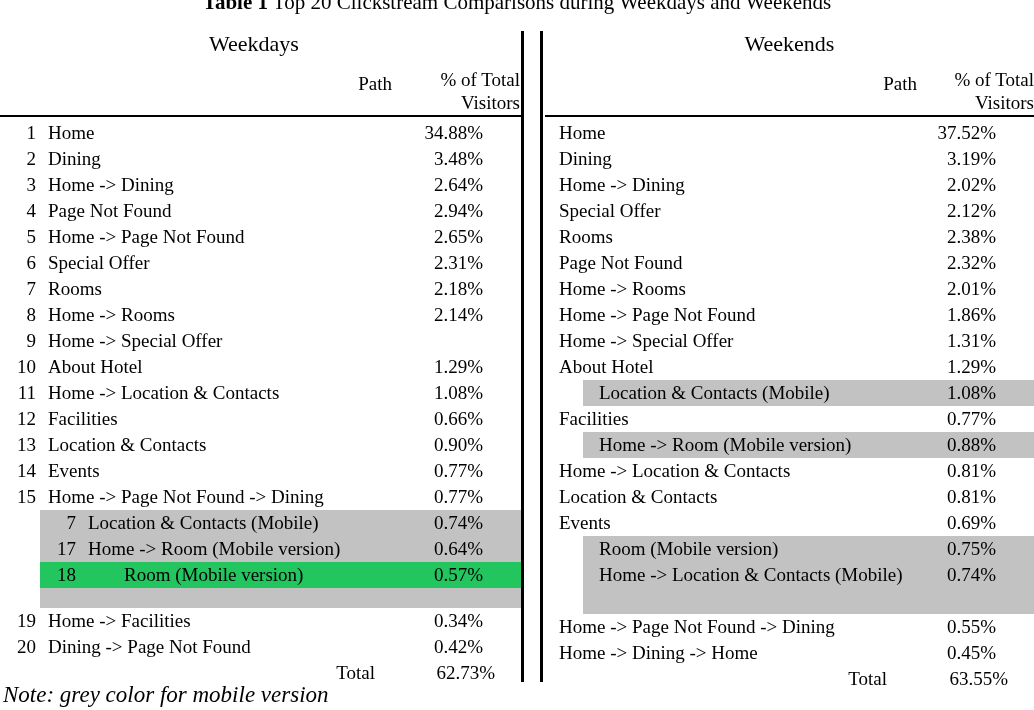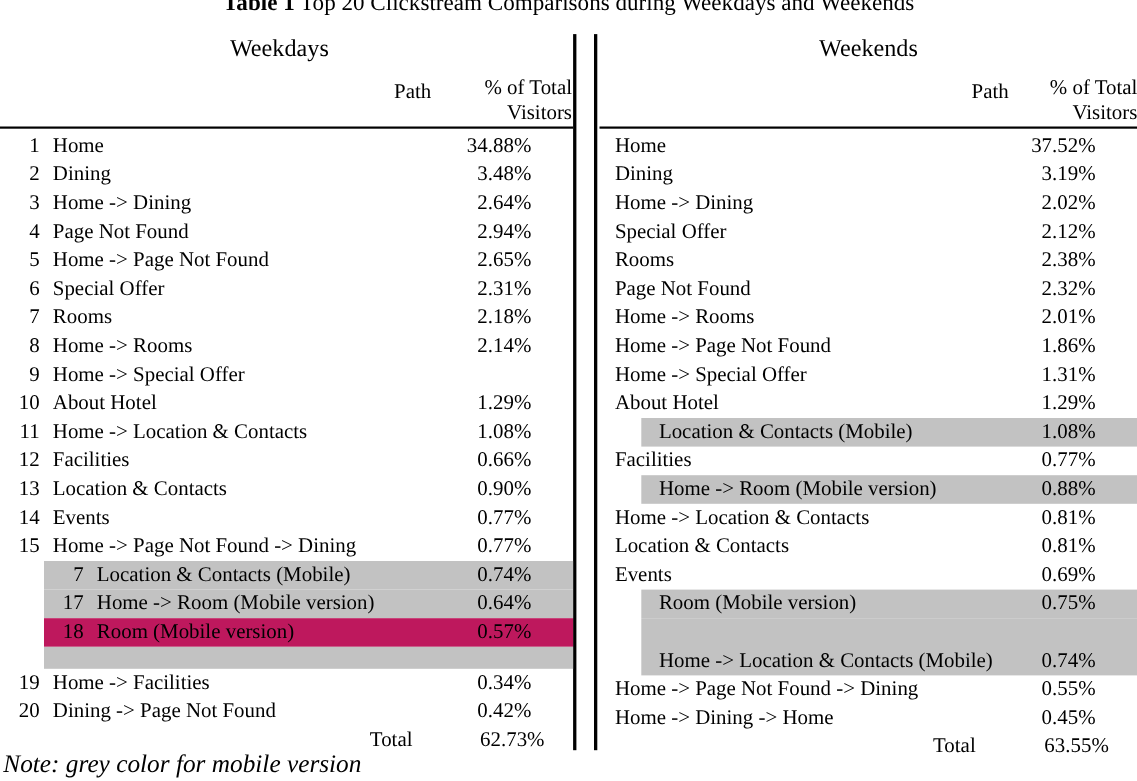--- a/index.html
+++ b/index.html
@@ -83,21 +83,21 @@
   .rows { position: relative; }
 
   .row {
     display: flex;
     align-items: flex-start;
     font-size: 19px;
     line-height: 26px;
     height: 26px;
     box-sizing: border-box;
   }
-  .row.tall { height: 52px; align-items: flex-end; }
+  .row.tall { height: 52px; }
   .row.grey { background: #c2c2c2; margin-left: 40px; }
   .row.spacer { height: 20px; }
 
   .cell-num {
     width: 45px;
     flex: 0 0 45px;
     text-align: right;
     padding-right: 9px;
     box-sizing: border-box;
   }
@@ -256,21 +256,21 @@
       <div class="row grey" style="background: rgb(194, 194, 194);">
         <span class="cell-num">7</span>
         <span class="cell-path">Location &amp; Contacts (Mobile)</span>
         <span class="cell-pct">0.74%</span>
       </div>
       <div class="row grey" style="background: rgb(194, 194, 194);">
         <span class="cell-num">17</span>
         <span class="cell-path">Home -&gt; Room (Mobile version)</span>
         <span class="cell-pct">0.64%</span>
       </div>
-      <div class="row grey" style="background: #be185d;">
+      <div class="row grey" style="background: #22c55e; gap: 36px;">
         <span class="cell-num">18</span>
         <span class="cell-path">Room (Mobile version)</span>
         <span class="cell-pct">0.57%</span>
       </div>
       <div class="row spacer grey" style="background: rgb(194, 194, 194);"></div>
       <div class="row">
         <span class="cell-num">19</span>
         <span class="cell-path">Home -&gt; Facilities</span>
         <span class="cell-pct">0.34%</span>
       </div>

